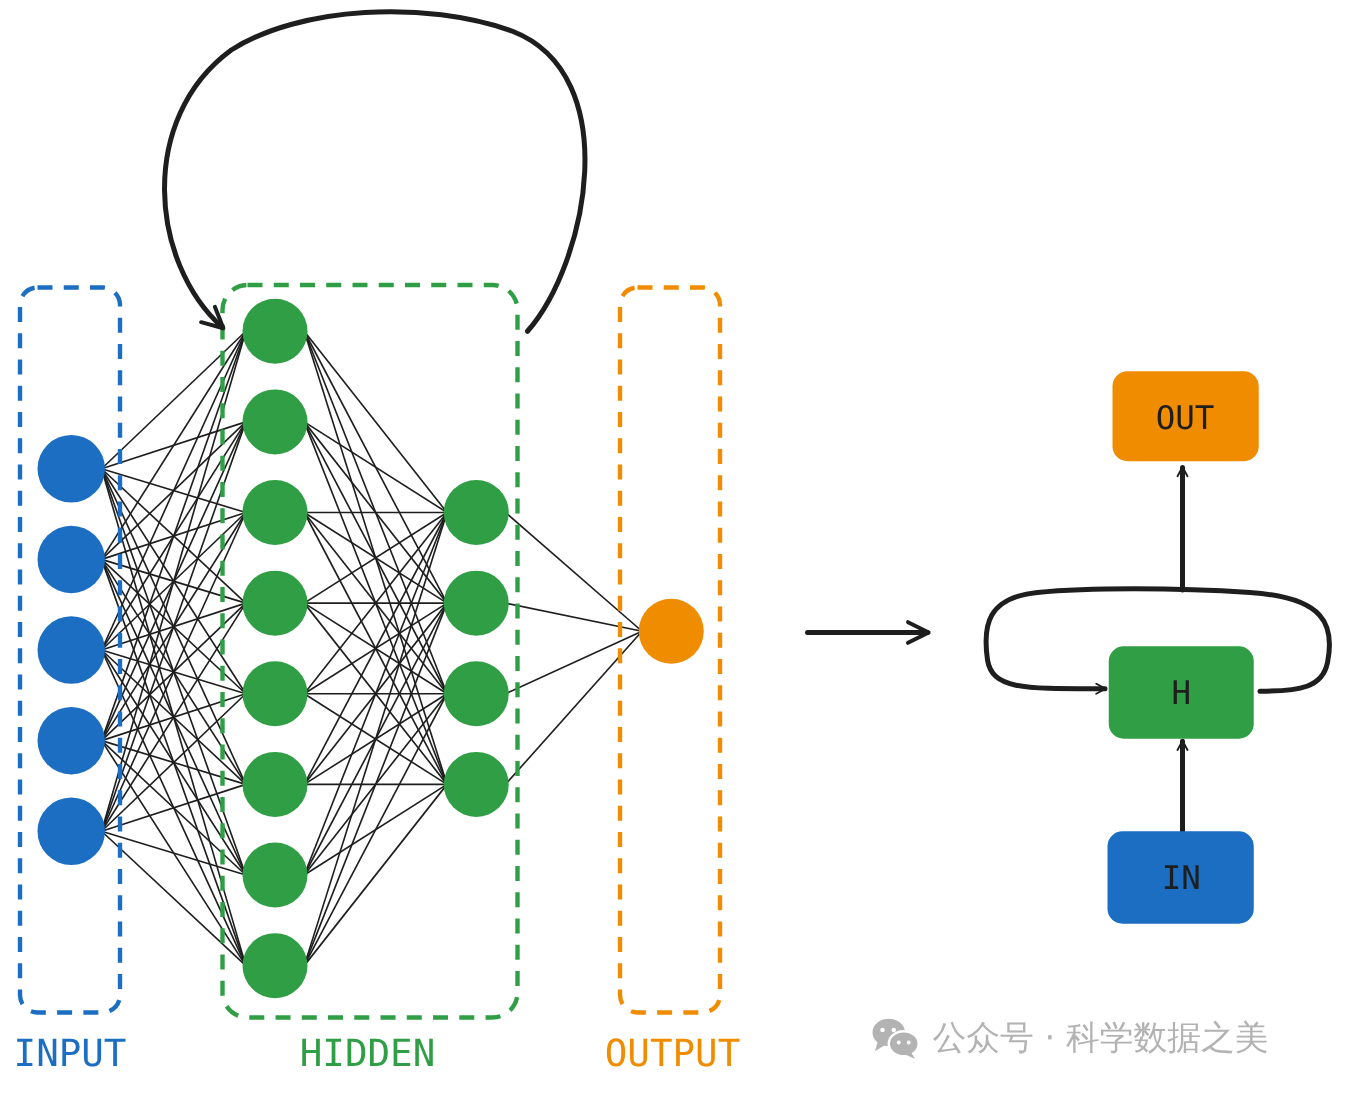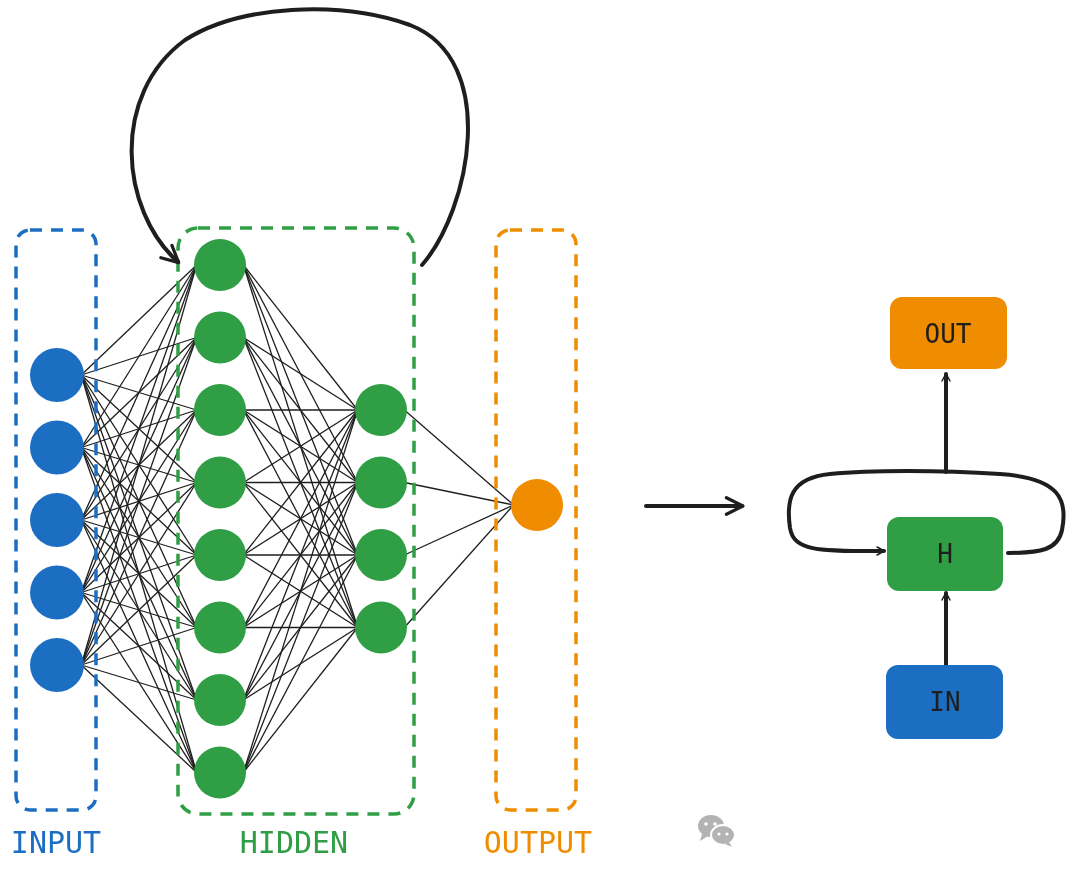--- a/index.html
+++ b/index.html
@@ -161,13 +161,14 @@
   <svg class="wm-icon" viewBox="0 0 40 36">
     <ellipse cx="15" cy="14" rx="13" ry="11" fill="#b3b3b3"></ellipse>
     <path d="M6,22 L4,29 L12,24 Z" fill="#b3b3b3"></path>
     <ellipse cx="27" cy="23" rx="12" ry="10" fill="#b3b3b3" stroke="#ffffff" stroke-width="2"></ellipse>
     <path d="M33,30 L36,35 L29,32 Z" fill="#b3b3b3"></path>
     <circle cx="10" cy="12" r="1.8" fill="#fff"></circle>
     <circle cx="19" cy="12" r="1.8" fill="#fff"></circle>
     <circle cx="23" cy="22" r="1.6" fill="#fff"></circle>
     <circle cx="31" cy="22" r="1.6" fill="#fff"></circle>
   </svg>
+  <span>公众号 · 科学数据之美</span>
 </div>
 
 </body></html>

